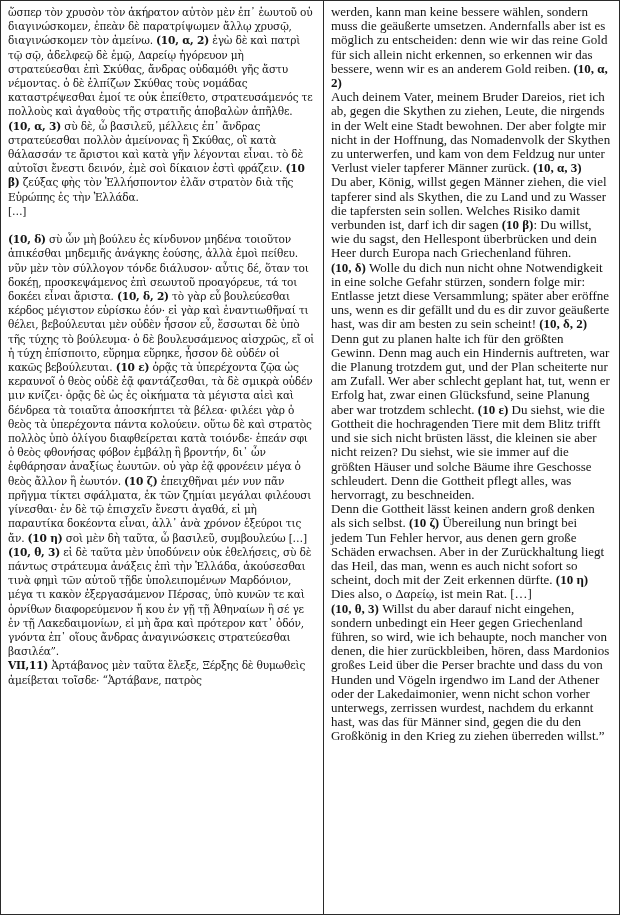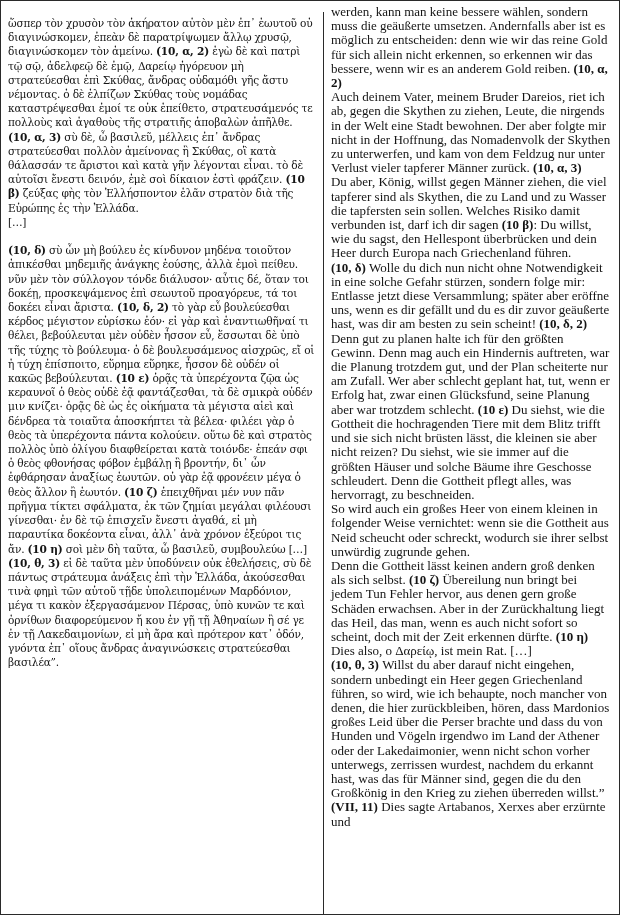--- a/index.html
+++ b/index.html
@@ -17,21 +17,20 @@
     overflow: hidden;
     padding: 4px 8px 4px 7px;
   }
   .col-left {
     width: 342px;
     border-right: 1.5px solid #2a2a2a;
     font-family: "DejaVu Serif", serif;
     font-size: 10.6px;
     line-height: 14.2px;
     letter-spacing: -0.2px;
-    margin-top: 11px;
   }
   .col-right {
     width: 312.5px;
     font-family: "Liberation Serif", serif;
     font-size: 13px;
     line-height: 14.2px;
   }
   p { margin: 0; text-align: left; }
   p.gap { margin-top: 14.2px; }
   b { font-weight: 700; }
@@ -39,25 +38,24 @@
 </style>
 </head>
 <body>
 
 <div class="page">
   <div class="col col-left">
       <p><span>ὥσπερ τὸν χρυσὸν τὸν ἀκήρατον αὐτὸν μὲν ἐπ᾽ ἑωυτοῦ οὐ διαγινώσκομεν, ἐπεὰν δὲ παρατρίψωμεν ἄλλῳ χρυσῷ, διαγινώσκομεν τὸν ἀμείνω. </span><b>(10, α, 2)</b><span> ἐγὼ δὲ καὶ πατρὶ τῷ σῷ, ἀδελφεῷ δὲ ἐμῷ, Δαρείῳ ἠγόρευον μὴ στρατεύεσθαι ἐπὶ Σκύθας, ἄνδρας οὐδαμόθι γῆς ἄστυ νέμοντας. ὁ δὲ ἐλπίζων Σκύθας τοὺς νομάδας καταστρέψεσθαι ἐμοί τε οὐκ ἐπείθετο, στρατευσάμενός τε πολλοὺς καὶ ἀγαθοὺς τῆς στρατιῆς ἀποβαλὼν ἀπῆλθε. </span><b>(10, α, 3)</b><span> σὺ δὲ, ὦ βασιλεῦ, μέλλεις ἐπ᾽ ἄνδρας στρατεύεσθαι πολλὸν ἀμείνονας ἢ Σκύθας, οἳ κατὰ θάλασσάν τε ἄριστοι καὶ κατὰ γῆν λέγονται εἶναι. τὸ δὲ αὐτοῖσι ἔνεστι δεινόν, ἐμὲ σοὶ δίκαιον ἐστὶ φράζειν. </span><b>(10 β)</b><span> ζεύξας φὴς τὸν Ἑλλήσποντον ἐλᾶν στρατὸν διὰ τῆς Εὐρώπης ἐς τὴν Ἑλλάδα.</span></p>
       <p><span>[…]</span></p>
       <p class="gap"><b>(10, δ)</b><span> σὺ ὦν μὴ βούλευ ἐς κίνδυνον μηδένα τοιοῦτον ἀπικέσθαι μηδεμιῆς ἀνάγκης ἐούσης, ἀλλὰ ἐμοὶ πείθευ. νῦν μὲν τὸν σύλλογον τόνδε διάλυσον· αὖτις δέ, ὅταν τοι δοκέῃ, προσκεψάμενος ἐπὶ σεωυτοῦ προαγόρευε, τά τοι δοκέει εἶναι ἄριστα. </span><b>(10, δ, 2)</b><span> τὸ γὰρ εὖ βουλεύεσθαι κέρδος μέγιστον εὑρίσκω ἐόν· εἰ γὰρ καὶ ἐναντιωθῆναί τι θέλει, βεβούλευται μὲν οὐδὲν ἧσσον εὖ, ἕσσωται δὲ ὑπὸ τῆς τύχης τὸ βούλευμα· ὁ δὲ βουλευσάμενος αἰσχρῶς, εἴ οἱ ἡ τύχη ἐπίσποιτο, εὕρημα εὕρηκε, ἧσσον δὲ οὐδέν οἱ κακῶς βεβούλευται. </span><b>(10 ε)</b><span> ὁρᾷς τὰ ὑπερέχοντα ζῷα ὡς κεραυνοῖ ὁ θεὸς οὐδὲ ἐᾷ φαντάζεσθαι, τὰ δὲ σμικρὰ οὐδέν μιν κνίζει· ὁρᾷς δὲ ὡς ἐς οἰκήματα τὰ μέγιστα αἰεὶ καὶ δένδρεα τὰ τοιαῦτα ἀποσκήπτει τὰ βέλεα· φιλέει γὰρ ὁ θεὸς τὰ ὑπερέχοντα πάντα κολούειν. οὕτω δὲ καὶ στρατὸς πολλὸς ὑπὸ ὀλίγου διαφθείρεται κατὰ τοιόνδε· ἐπεάν σφι ὁ θεὸς φθονήσας φόβον ἐμβάλῃ ἢ βροντήν, δι᾽ ὧν ἐφθάρησαν ἀναξίως ἑωυτῶν. οὐ γὰρ ἐᾷ φρονέειν μέγα ὁ θεὸς ἄλλον ἢ ἑωυτόν. </span><b>(10 ζ)</b><span> ἐπειχθῆναι μέν νυν πᾶν πρῆγμα τίκτει σφάλματα, ἐκ τῶν ζημίαι μεγάλαι φιλέουσι γίνεσθαι· ἐν δὲ τῷ ἐπισχεῖν ἔνεστι ἀγαθά, εἰ μὴ παραυτίκα δοκέοντα εἶναι, ἀλλ᾽ ἀνὰ χρόνον ἐξεύροι τις ἄν. </span><b>(10 η)</b><span> σοὶ μὲν δὴ ταῦτα, ὦ βασιλεῦ, συμβουλεύω […]</span></p>
       <p><b>(10, θ, 3)</b><span> εἰ δὲ ταῦτα μὲν ὑποδύνειν οὐκ ἐθελήσεις, σὺ δὲ πάντως στράτευμα ἀνάξεις ἐπὶ τὴν Ἑλλάδα, ἀκούσεσθαι τινὰ φημὶ τῶν αὐτοῦ τῇδε ὑπολειπομένων Μαρδόνιον, μέγα τι κακὸν ἐξεργασάμενον Πέρσας, ὑπὸ κυνῶν τε καὶ ὀρνίθων διαφορεύμενον ἤ κου ἐν γῇ τῇ Ἀθηναίων ἢ σέ γε ἐν τῇ Λακεδαιμονίων, εἰ μὴ ἄρα καὶ πρότερον κατ᾽ ὁδόν, γνόντα ἐπ᾽ οἵους ἄνδρας ἀναγινώσκεις στρατεύεσθαι βασιλέα”.</span></p>
+      <p><b>VII,11)</b><span> Ἀρτάβανος μὲν ταῦτα ἔλεξε, Ξέρξης δὲ θυμωθεὶς ἀμείβεται τοῖσδε· “Ἀρτάβανε, πατρὸς</span></p>
     </div>
   <div class="col col-right">
       <p><span>werden, kann man keine bessere wählen, sondern muss die geäußerte umsetzen. Andernfalls aber ist es möglich zu entscheiden: denn wie wir das reine Gold für sich allein nicht erkennen, so erkennen wir das bessere, wenn wir es an anderem Gold reiben. </span><b>(10, α, 2)</b></p>
       <p><span>Auch deinem Vater, meinem Bruder Dareios, riet ich ab, gegen die Skythen zu ziehen, Leute, die nirgends in der Welt eine Stadt bewohnen. Der aber folgte mir nicht in der Hoffnung, das Nomadenvolk der Skythen zu unterwerfen, und kam von dem Feldzug nur unter Verlust vieler tapferer Männer zurück. </span><b>(10, α, 3)</b></p>
       <p><span>Du aber, König, willst gegen Männer ziehen, die viel tapferer sind als Skythen, die zu Land und zu Wasser die tapfersten sein sollen. Welches Risiko damit verbunden ist, darf ich dir sagen </span><b>(10 β)</b><span>: Du willst, wie du sagst, den Hellespont überbrücken und dein Heer durch Europa nach Griechenland führen.</span></p>
       <p><b>(10, δ)</b><span> Wolle du dich nun nicht ohne Notwendigkeit in eine solche Gefahr stürzen, sondern folge mir: Entlasse jetzt diese Versammlung; später aber eröffne uns, wenn es dir gefällt und du es dir zuvor geäußerte hast, was dir am besten zu sein scheint! </span><b>(10, δ, 2)</b></p>
       <p><span>Denn gut zu planen halte ich für den größten Gewinn. Denn mag auch ein Hindernis auftreten, war die Planung trotzdem gut, und der Plan scheiterte nur am Zufall. Wer aber schlecht geplant hat, tut, wenn er Erfolg hat, zwar einen Glücksfund, seine Planung aber war trotzdem schlecht. </span><b>(10 ε)</b><span> Du siehst, wie die Gottheit die hochragenden Tiere mit dem Blitz trifft und sie sich nicht brüsten lässt, die kleinen sie aber nicht reizen? Du siehst, wie sie immer auf die größten Häuser und solche Bäume ihre Geschosse schleudert. Denn die Gottheit pflegt alles, was hervorragt, zu beschneiden.</span></p>
-      <p><span>So wird auch ein großes Heer von einem kleinen in folgender Weise vernichtet: wenn sie die Gottheit aus Neid scheucht oder schreckt, wodurch sie ihrer selbst unwürdig zugrunde gehen.</span></p>
       <p><span>Denn die Gottheit lässt keinen andern groß denken als sich selbst. </span><b>(10 ζ)</b><span> Übereilung nun bringt bei jedem Tun Fehler hervor, aus denen gern große Schäden erwachsen. Aber in der Zurückhaltung liegt das Heil, das man, wenn es auch nicht sofort so scheint, doch mit der Zeit erkennen dürfte. </span><b>(10 η)</b><span> Dies also, o Δαρείῳ, ist mein Rat. […]</span></p>
       <p><b>(10, θ, 3)</b><span> Willst du aber darauf nicht eingehen, sondern unbedingt ein Heer gegen Griechenland führen, so wird, wie ich behaupte, noch mancher von denen, die hier zurückbleiben, hören, dass Mardonios großes Leid über die Perser brachte und dass du von Hunden und Vögeln irgendwo im Land der Athener oder der Lakedaimonier, wenn nicht schon vorher unterwegs, zerrissen wurdest, nachdem du erkannt hast, was das für Männer sind, gegen die du den Großkönig in den Krieg zu ziehen überreden willst.”</span></p>
-      <p><b>(VII, 11)</b><span> Dies sagte Artabanos, Xerxes aber erzürnte und</span></p>
     </div>
 </div>
 
 </body></html>

